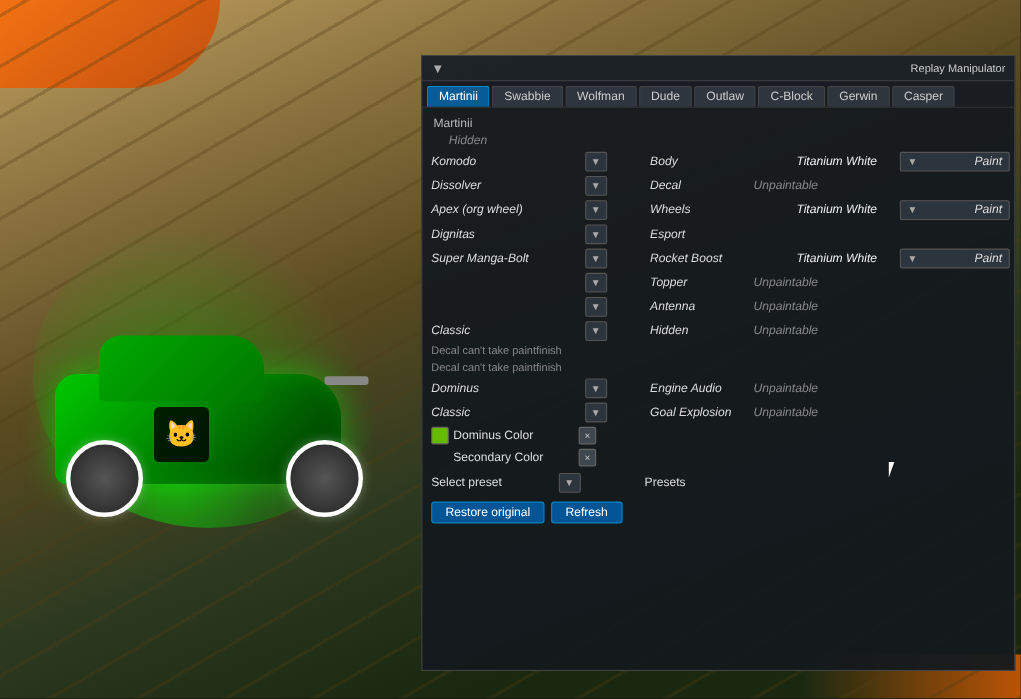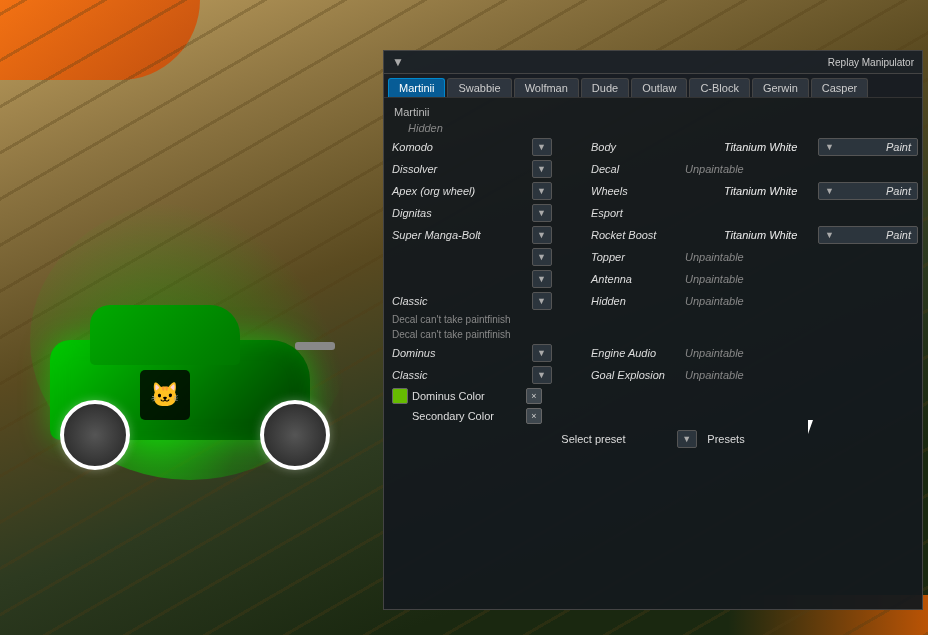--- a/index.html
+++ b/index.html
@@ -351,21 +351,20 @@
       align-items: center;
       justify-content: center;
     }
 
     
     .preset-row {
       display: flex;
       align-items: center;
       padding: 4px 0;
       gap: 6px;
-      justify-content: center;
     }
 
     .preset-label {
       color: #ddd;
       font-size: 11px;
       min-width: 110px;
     }
 
     
     .action-row {
@@ -579,20 +578,24 @@
       <div style="width: 16px; height: 16px; flex-shrink: 0;"></div>
       <span class="color-label">Secondary Color</span>
       <div class="x-btn">×</div>
     </div>
 
     <div class="preset-row">
       <span class="preset-label">Select preset</span>
       <div class="dropdown-btn">
         <span class="dropdown-arrow">▼</span>
       </div>
-      <span style="color:#ddd; font-size:11px; padding-left:4px;">Presets</span>
-    </div>
-
+      <span style="color:#ddd; font-size:11px; padding-left:4px;margin-left:48px;">Presets</span>
+    </div>
+
+    <div class="action-row">
+      <button class="action-btn">Restore original</button>
+      <button class="action-btn">Refresh</button>
+    </div>
 
   </div>
 </div>
 
 <div class="cursor" style="left: 808px; top: 420px;"></div>
 
 </body></html>

